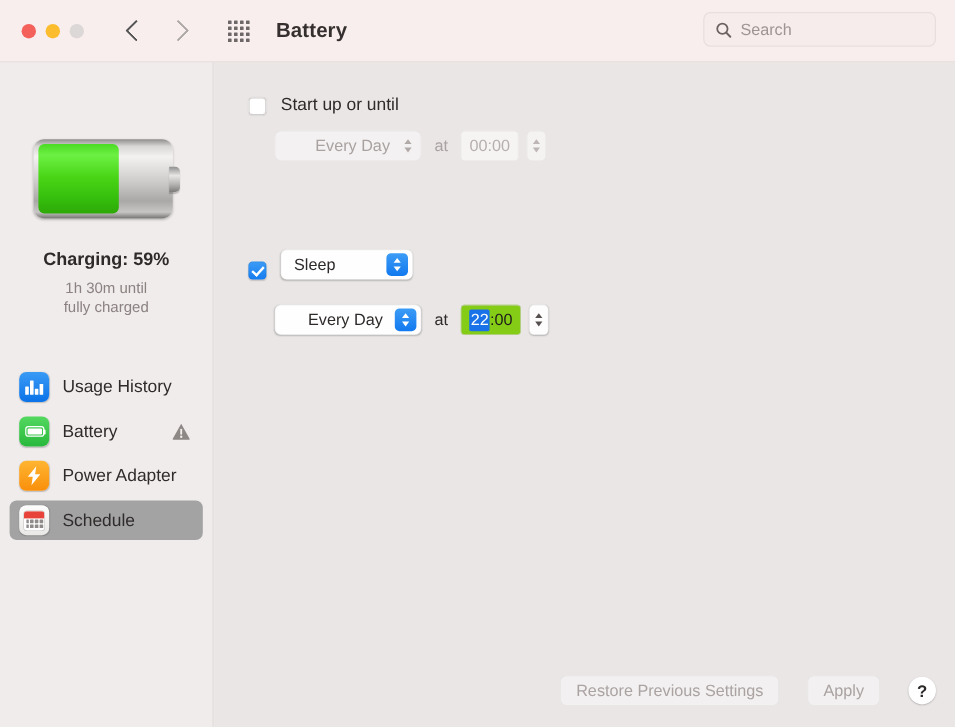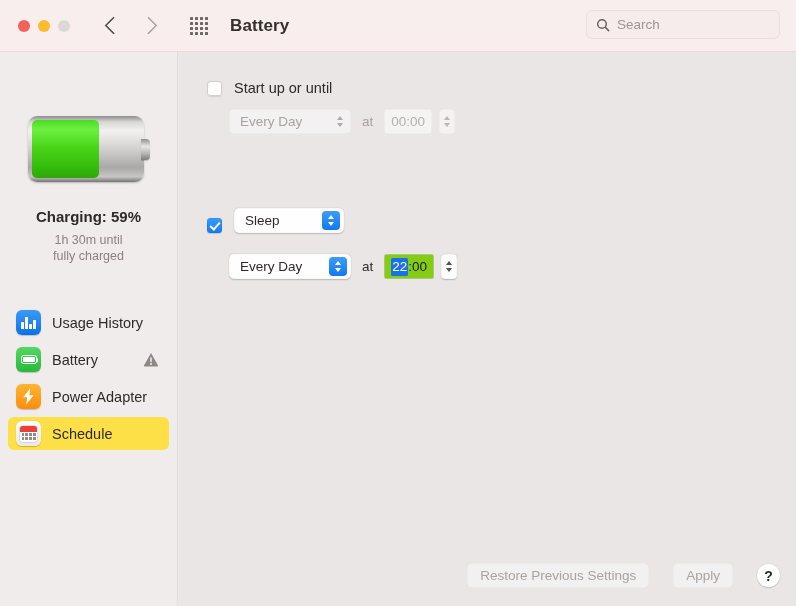--- a/index.html
+++ b/index.html
@@ -110,21 +110,21 @@
     margin-top: 7px; text-align: center;
     font-size: 12.5px; color: #8b8281; line-height: 16px;
   }
 
   .navlist { margin-top: 42px; padding: 0 8px; }
   .navitem {
     display: flex; align-items: center;
     height: 33px; padding: 0 8px;
     border-radius: 6px; margin-bottom: 4px;
   }
-  .navitem.selected { background: #fde047; }
+  .navitem.selected { background: #a3a3a3; }
   .navlabel {
     margin-left: 11px; font-size: 14.5px; color: #2f2b2a; flex: 1;
   }
 
   .appicon {
     width: 25px; height: 25px; border-radius: 6px;
     flex: none; position: relative;
     display: flex; align-items: center; justify-content: center;
     box-shadow: 0 .5px 1px rgba(0,0,0,.2);
   }
@@ -221,21 +221,21 @@
   }
   .popbadge .up, .popbadge .dn {
     width: 0; height: 0; border-left: 3.6px solid transparent; border-right: 3.6px solid transparent;
   }
   .popbadge .up { border-bottom: 4.2px solid #fff; }
   .popbadge .dn { border-top: 4.2px solid #fff; }
   .popbadge.plain { background: none; margin-left: 8px; width: 14px; gap: 3px; }
   .popbadge.plain .up { border-bottom-color: #b0a9a8; }
   .popbadge.plain .dn { border-top-color: #b0a9a8; }
 
-  .pop-day { width: 122px; }
+  .pop-day { width: 122px; text-align: right; }
   .pop-sleep { width: 110px; }
 
   .atlabel { margin: 0 11px; font-size: 13.5px; }
   .atlabel.dim { color: #a9a2a1; }
   .atlabel.on { color: #2d2a29; }
 
   .timefield {
     height: 25px; border-radius: 3px;
     background: #84cc16; box-shadow: inset 0 0 0 .5px #cfcbca;
     display: flex; align-items: center;

